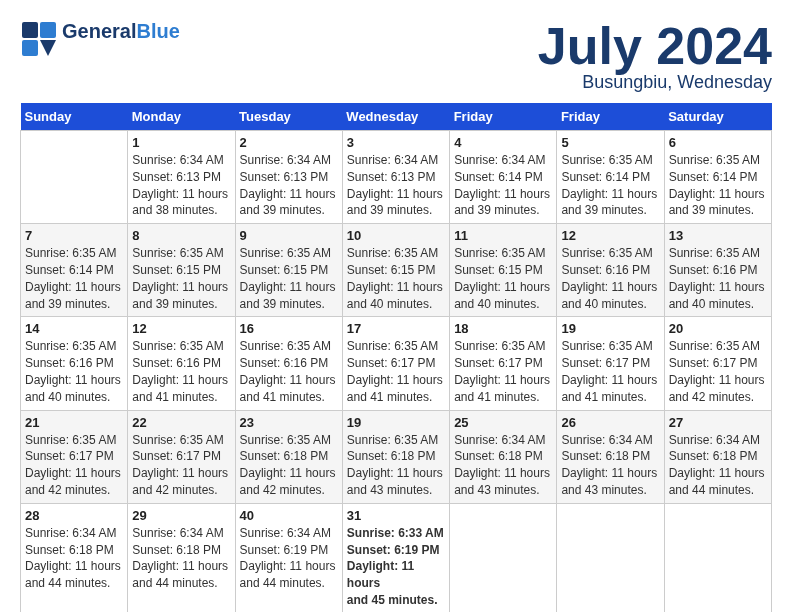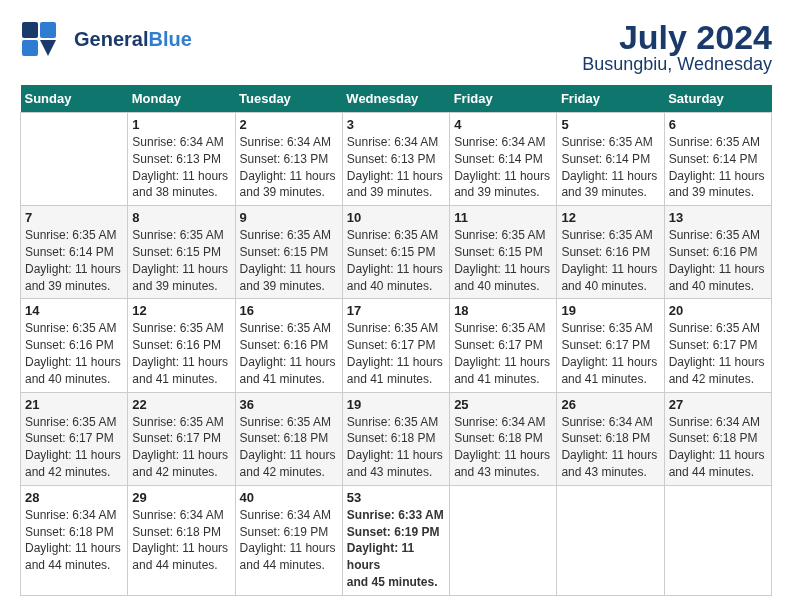--- a/index.html
+++ b/index.html
@@ -18,36 +18,36 @@
     }
     .logo {
       display: flex;
       flex-direction: column;
       align-items: flex-start;
     }
     .title-block {
       text-align: right;
     }
     .month-title {
-      font-size: 34px;
+      font-size: 52px;
       font-weight: bold;
       color: #1a3a6b;
       line-height: 1;
     }
     .subtitle {
       font-size: 18px;
       color: #1a3a6b;
     }
     table {
       width: 100%;
       border-collapse: collapse;
       font-size: 11px;
     }
     thead tr th {
-      background-color: #0f766e;
+      background-color: #1d4ed8;
       color: white;
       padding: 6px 4px;
       text-align: left;
       font-size: 13px;
       font-weight: bold;
     }
     tbody tr td {
       border: 1px solid #ccc;
       padding: 4px;
       vertical-align: top;
@@ -75,21 +75,21 @@
     }
     .empty-cell {
       background: #fff !important;
     }
   </style>
 </head>
 <body>
 
 <div class="header">
   <div class="logo">
-    <div style="display:flex;align-items:center;gap:16px;">
+    <div style="display:flex;gap:4px;">
       <svg width="38" height="38" viewBox="0 0 38 38">
         <rect x="2" y="2" width="16" height="16" rx="2" fill="#1a3a6b"></rect>
         <rect x="20" y="2" width="16" height="16" rx="2" fill="#2e7dd1"></rect>
         <rect x="2" y="20" width="16" height="16" rx="2" fill="#2e7dd1"></rect>
         <polygon points="20,20 36,20 28,36" fill="#1a3a6b"></polygon>
       </svg>
       <div>
         <div style="font-size:20px;font-weight:bold;color:#1a3a6b;line-height:1.1;">
           <span>General</span><span style="color:#2e7dd1;">Blue</span>
         </div>
@@ -271,21 +271,21 @@
 and 42 minutes.</div>
         </td>
         <td>
           <span class="day-num">22</span>
           <div class="cell-info" style="white-space: pre-line;">Sunrise: 6:35 AM
 Sunset: 6:17 PM
 Daylight: 11 hours
 and 42 minutes.</div>
         </td>
         <td>
-          <span class="day-num">36</span>
+          <span class="day-num">23</span>
           <div class="cell-info" style="white-space: pre-line;">Sunrise: 6:35 AM
 Sunset: 6:18 PM
 Daylight: 11 hours
 and 42 minutes.</div>
         </td>
         <td>
           <span class="day-num">19</span>
           <div class="cell-info" style="white-space: pre-line;">Sunrise: 6:35 AM
 Sunset: 6:18 PM
 Daylight: 11 hours
@@ -329,21 +329,21 @@
 and 44 minutes.</div>
         </td>
         <td>
           <span class="day-num">40</span>
           <div class="cell-info" style="white-space: pre-line;">Sunrise: 6:34 AM
 Sunset: 6:19 PM
 Daylight: 11 hours
 and 44 minutes.</div>
         </td>
         <td>
-          <span class="day-num">53</span>
+          <span class="day-num">31</span>
           <div class="cell-info" style="white-space: pre-line; font-weight: bold;">Sunrise: 6:33 AM
 Sunset: 6:19 PM
 Daylight: 11 hours
 and 45 minutes.</div>
         </td>
         <td class="empty-cell"></td>
         <td class="empty-cell"></td>
         <td class="empty-cell"></td>
       </tr>
     </tbody>

